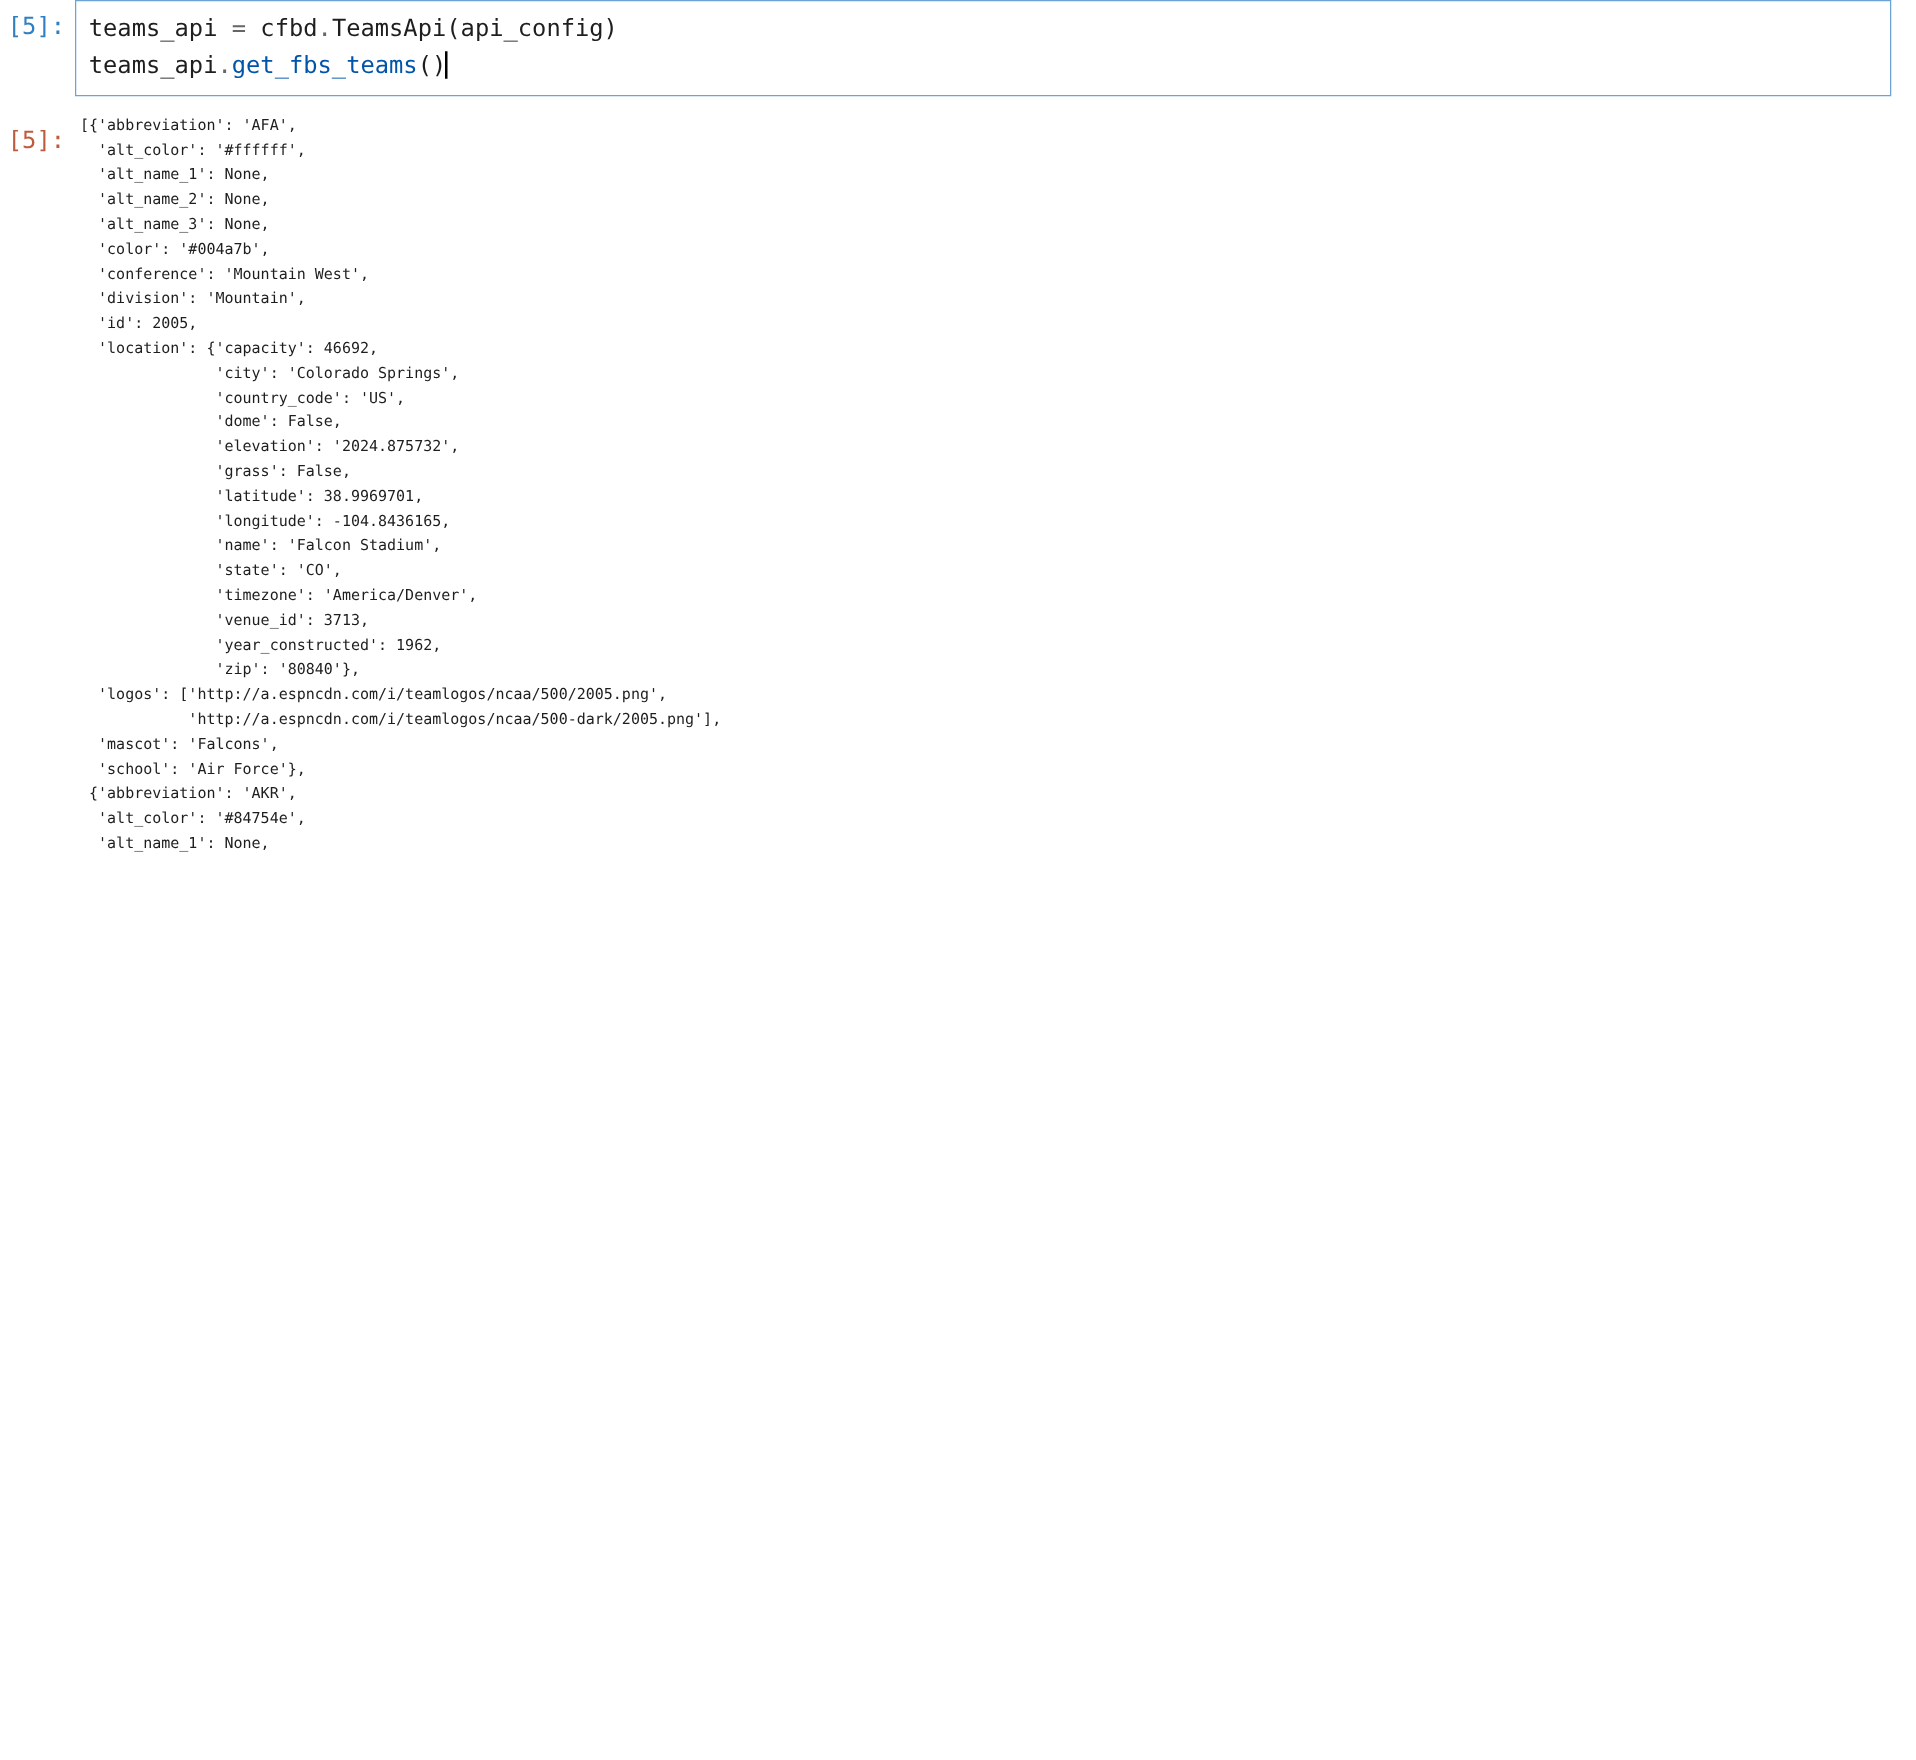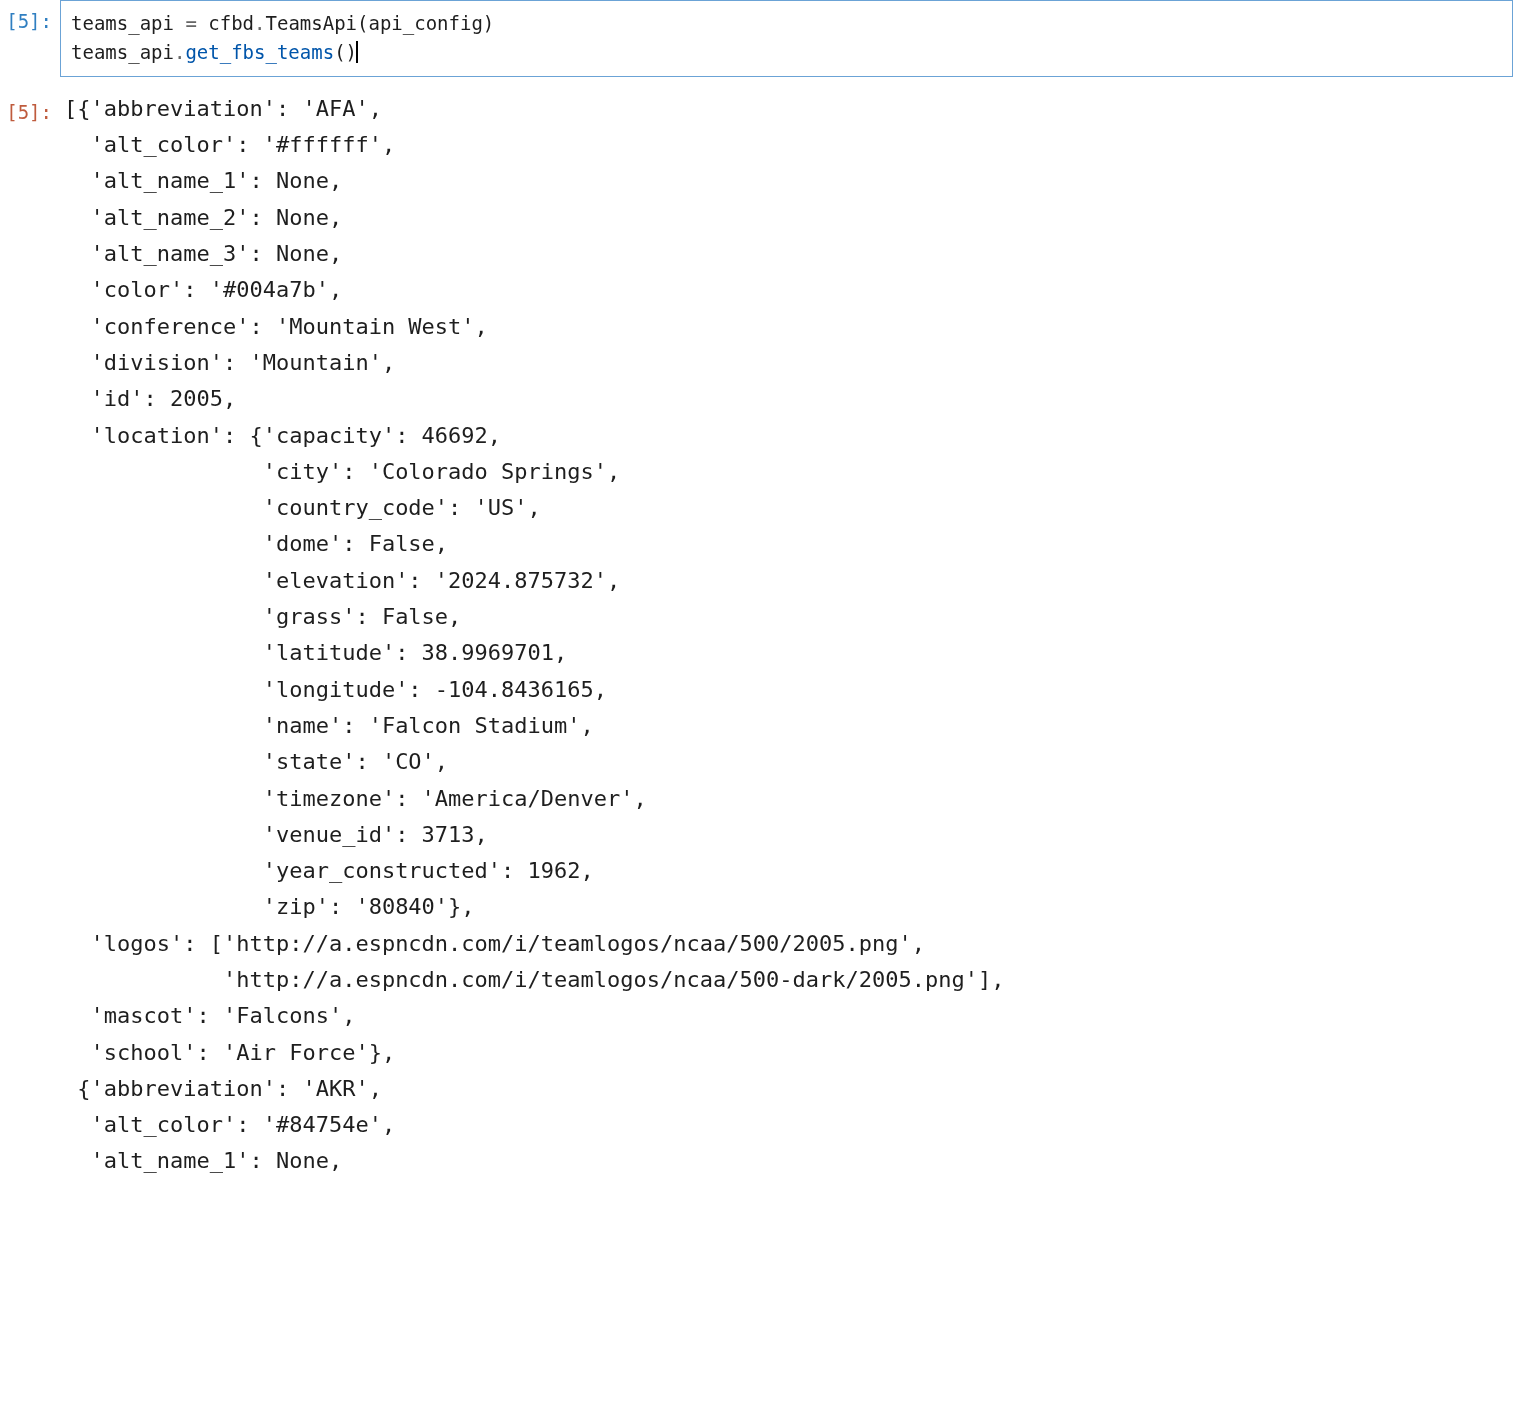--- a/index.html
+++ b/index.html
@@ -42,21 +42,21 @@
       line-height: 1.55;
       white-space: pre;
       overflow: hidden;
       position: relative;
       margin-right: 20px;
     }
     .output-cell {
       flex: 1;
       padding: 0 0 0 4px;
       font-family: "Consolas", "Menlo", monospace;
-      font-size: 22px;
+      font-size: 12px;
       line-height: 1.65;
       white-space: pre;
       color: #1e1e1e;
       overflow: hidden;
     }
     .tok-op { color: #666666; }
     .tok-name { color: #1e1e1e; }
     .tok-method { color: #0055aa; }
     .tok-paren { color: #1e1e1e; }
     .cursor {

